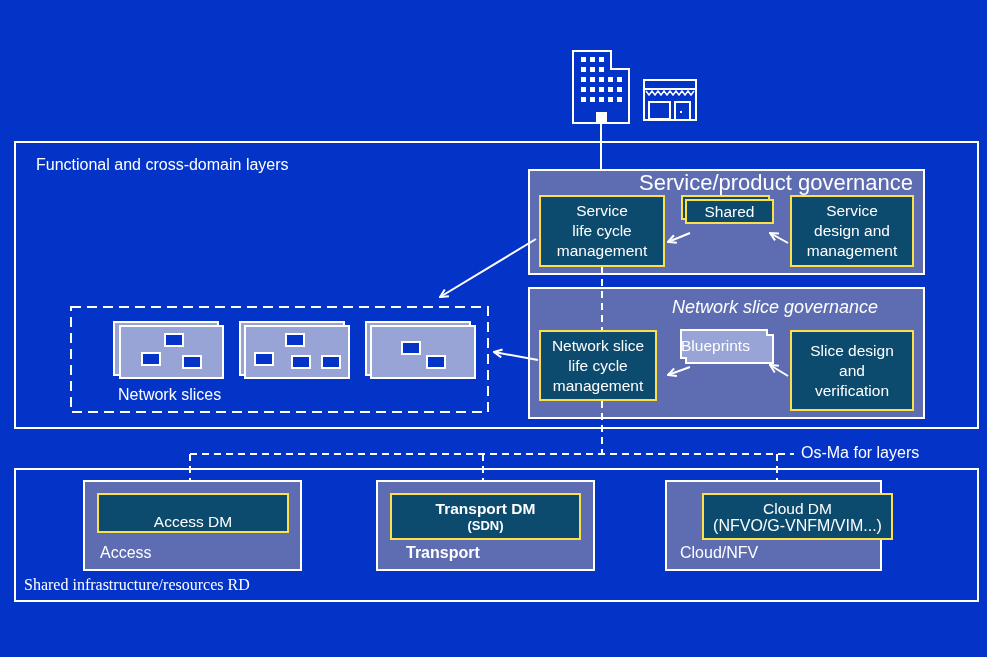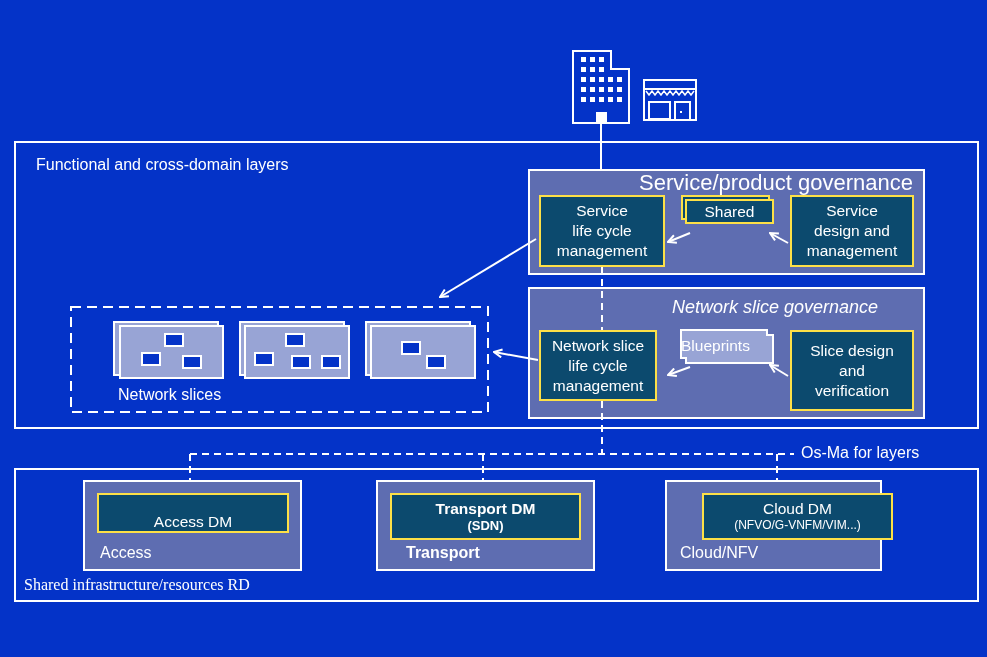--- a/index.html
+++ b/index.html
@@ -14,21 +14,21 @@
     .frame { border: 2px solid #ffffff; }
     .panel { background: #5e6db1; border: 2px solid #ffffff; }
     .box {
       background: #0c4a6e; border: 2px solid #fde047;
       display: flex; align-items: center; justify-content: center;
       text-align: center; white-space: pre-line;
       font-size: 15.5px; line-height: 20px;
     }
     .lbl { font-size: 16px; line-height: 20px; white-space: nowrap; }
     .sub { display: block; font-size: 13px; line-height: 15px; }
-    .sub.small { font-size: 12px; text-align: center; }
+    .sub.small { font-size: 16px; text-align: center; }
     svg.overlay { position: absolute; left: 0; top: 0; pointer-events: none; }
     .dm { flex-direction: column; }
     .dm .main { font-size: 15.5px; line-height: 18px; }
   </style>
 </head>
 <body>
 
 <svg class="overlay" width="987" height="657">
   <g fill="none" stroke="#ffffff" stroke-width="2">
     <path d="M573,51 L611,51 L611,69 L629,69 L629,123 L573,123 Z"></path>

